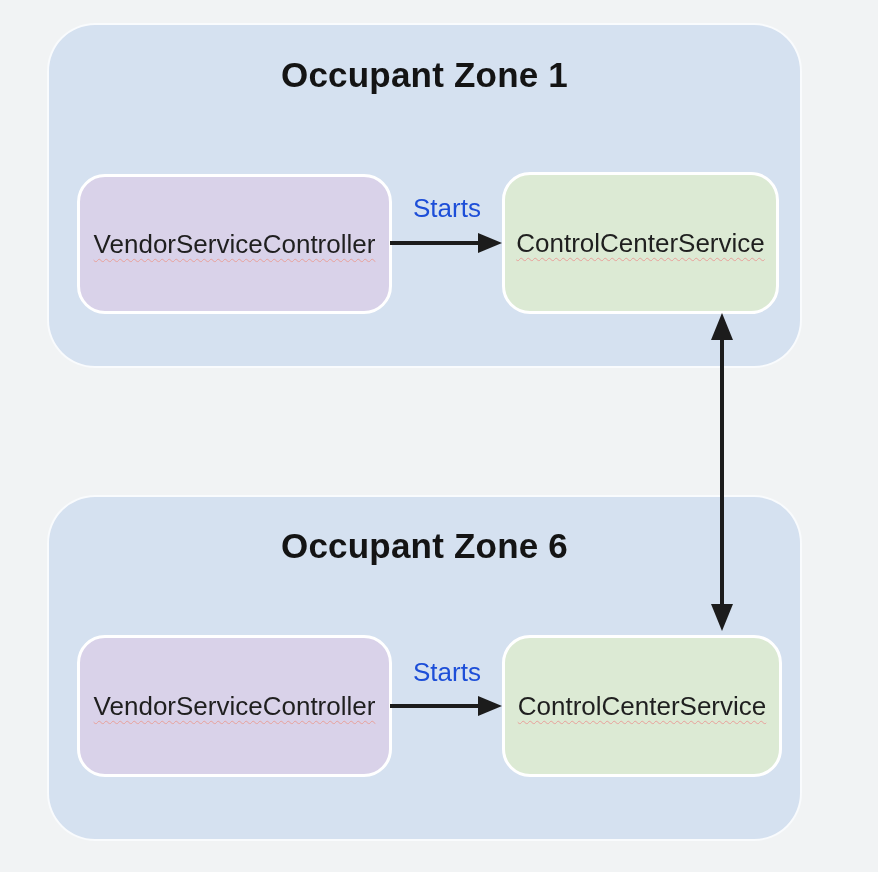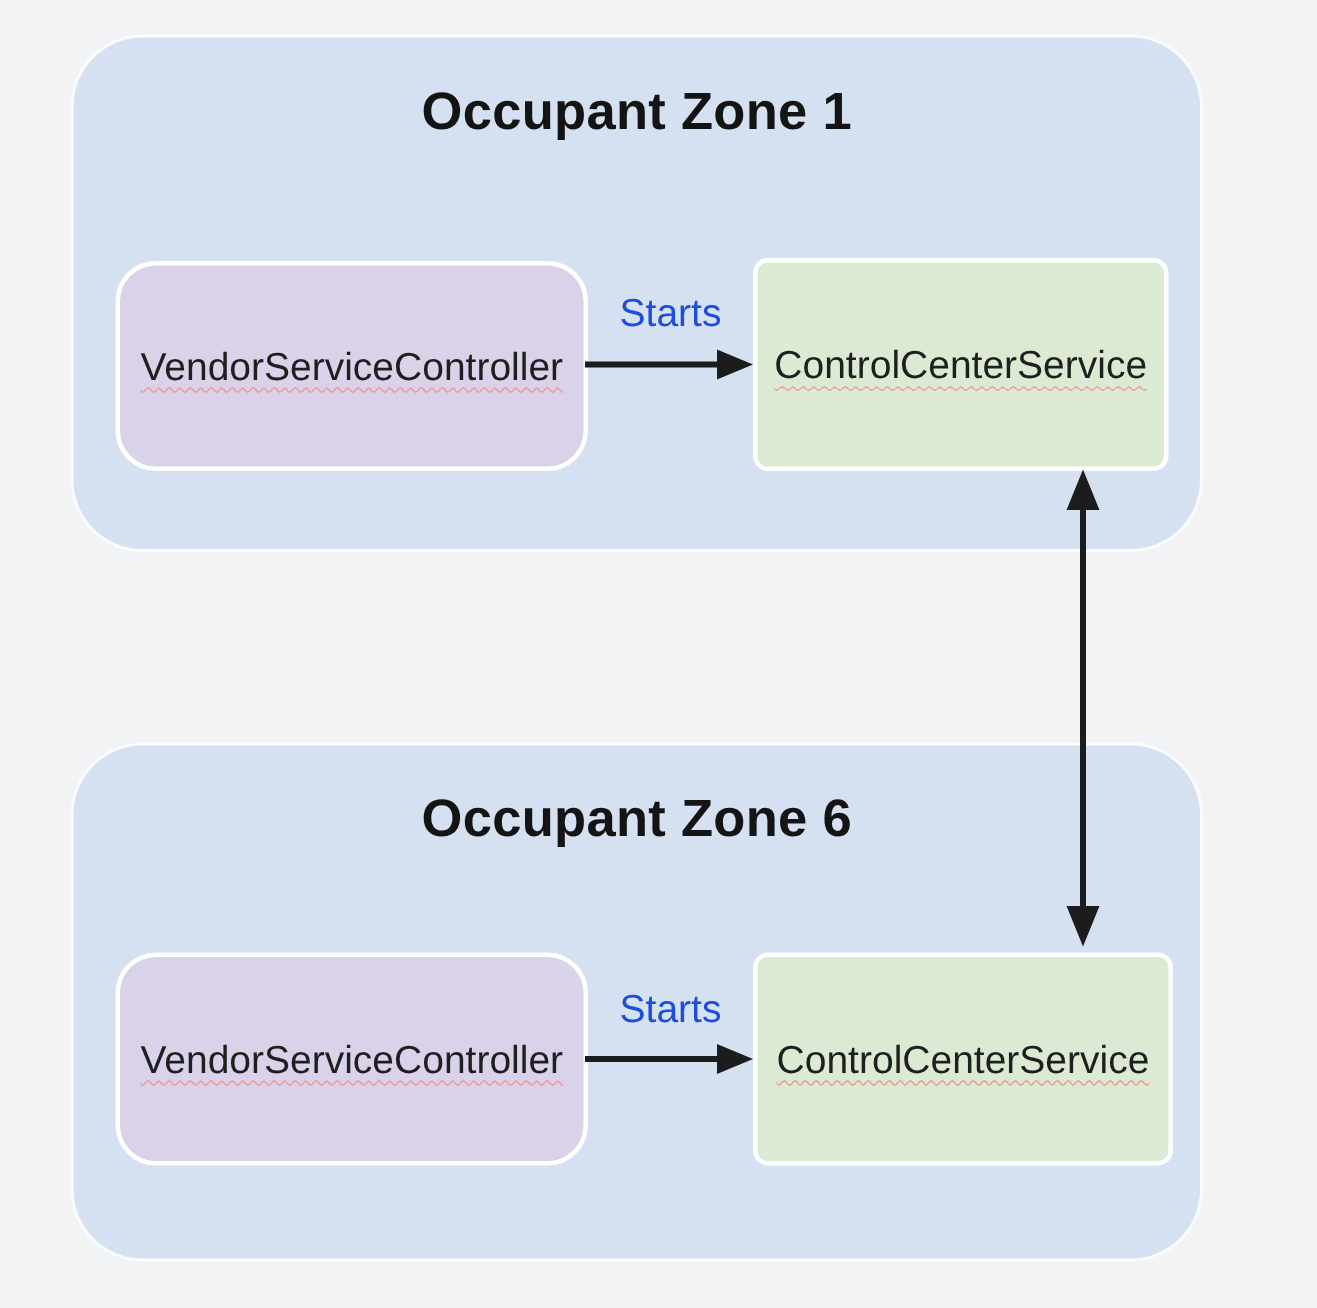--- a/index.html
+++ b/index.html
@@ -45,22 +45,22 @@
     border: 3px solid #ffffff;
     border-radius: 28px;
     box-sizing: border-box;
     display: flex;
     align-items: center;
     justify-content: center;
     font-size: 26px;
     color: #1f1f1f;
     white-space: nowrap;
   }
-  .node-vendor { background: #d9d2e9; border-radius: 27px; }
-  .node-control { background: #dcead4; border-radius: 10px; }
+  .node-vendor { background: #d9d2e9; }
+  .node-control { background: #dcead4; }
   .zone1 .node-vendor  { left: 28px;  top: 149px; width: 315px; height: 140px; }
   .zone1 .node-control { left: 453px; top: 147px; width: 277px; height: 142px; }
   .zone2 .node-vendor  { left: 28px;  top: 138px; width: 315px; height: 142px; }
   .zone2 .node-control { left: 453px; top: 138px; width: 280px; height: 142px; }
   .spellcheck {
     text-decoration-line: underline;
     text-decoration-style: wavy;
     text-decoration-color: #e8a09a;
     text-decoration-thickness: 1px;
     text-underline-offset: 5px;

